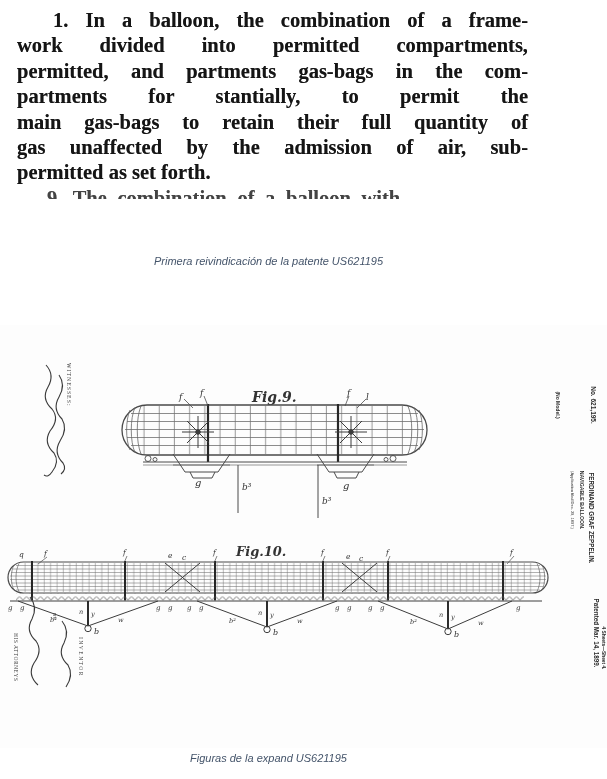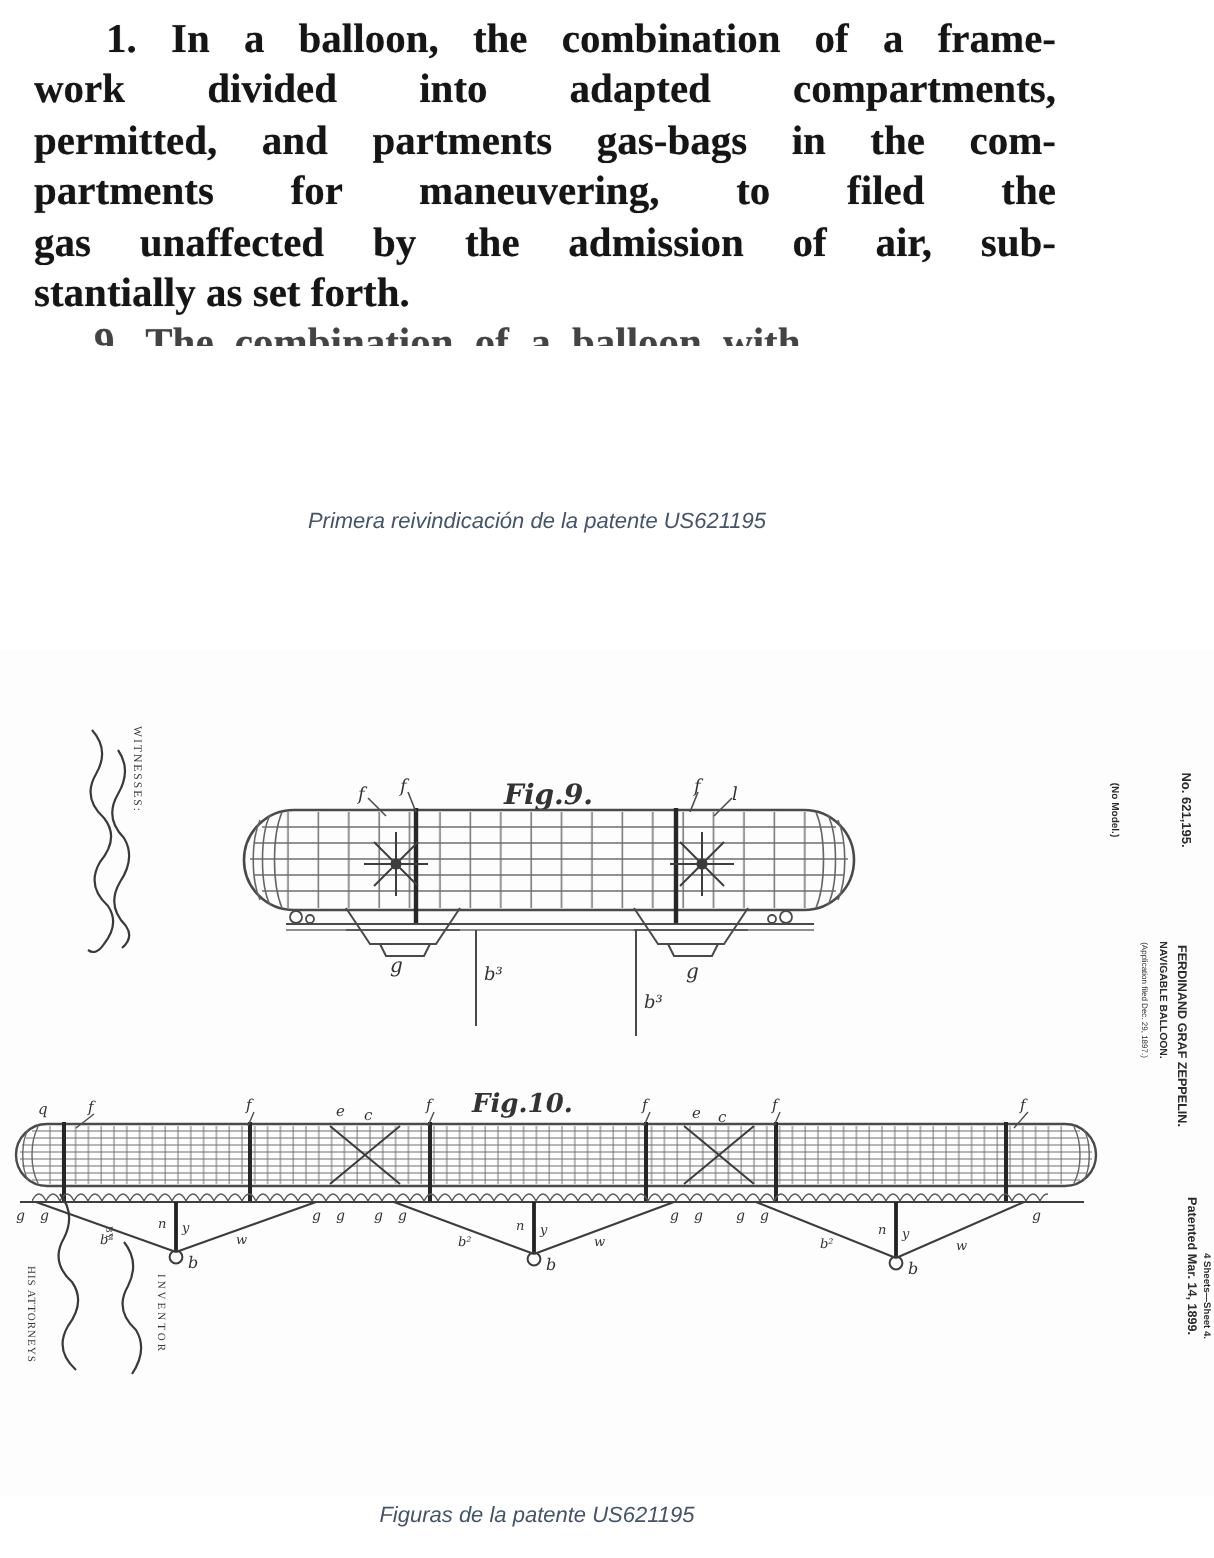--- a/index.html
+++ b/index.html
@@ -27,25 +27,26 @@
   .hw{font-family:"DejaVu Serif",serif;font-style:italic;}
   .blk{font-family:"Liberation Sans",sans-serif;font-weight:bold;}
 </style>
 </head>
 <body>
 
 <div id="page">
 
   <div id="claim">
     <div class="claim-line first">1. In a balloon, the combination of a frame-</div>
-    <div class="claim-line">work divided into adapted compartments,</div>
+    <div class="claim-line">work divided into permitted compartments,</div>
     <div class="claim-line">permitted, and partments gas-bags in the com-</div>
-    <div class="claim-line">partments for maneuvering, to filed the</div>
+    <div class="claim-line">partments for stantially, to permit the</div>
+    <div class="claim-line">main gas-bags to retain their full quantity of</div>
     <div class="claim-line">gas unaffected by the admission of air, sub-</div>
-    <div class="claim-line last">stantially as set forth.</div>
+    <div class="claim-line last">permitted as set forth.</div>
     <div id="claim-partial">9. The combination of a balloon with</div>
   </div>
 
   <div id="caption-claim" class="caption">Primera reivindicación de la patente US621195</div>
 
   <div id="figure-area">
   <svg width="607" height="423" viewBox="0 0 607 423">
     <defs>
       <pattern id="ribs9" x="137" y="81" width="15.2" height="48" patternUnits="userSpaceOnUse">
         <line x1="7" y1="0" x2="7" y2="48" stroke="#7a7a7a" stroke-width="0.8"></line>
@@ -266,15 +267,15 @@
       <text class="blk" x="591" y="80" font-size="6.5" text-anchor="middle" transform="rotate(90 591 80)">No. 621,195.</text>
       <text class="blk" x="589" y="193" font-size="6.3" text-anchor="middle" transform="rotate(90 589 193)">FERDINAND GRAF ZEPPELIN.</text>
       <text class="blk" x="580" y="175" font-size="5.2" text-anchor="middle" transform="rotate(90 580 175)">NAVIGABLE BALLOON.</text>
       <text x="571" y="175" font-size="4" text-anchor="middle" font-family="Liberation Sans,sans-serif" transform="rotate(90 571 175)">(Application filed Dec. 29, 1897.)</text>
       <text class="blk" x="594" y="308" font-size="6.3" text-anchor="middle" transform="rotate(90 594 308)">Patented Mar. 14, 1899.</text>
       <text class="blk" x="602" y="323" font-size="4.8" text-anchor="middle" transform="rotate(90 602 323)">4 Sheets—Sheet 4.</text>
     </g>
   </svg>
   </div>
 
-  <div id="caption-figures" class="caption">Figuras de la patente US621195</div>
+  <div id="caption-figures" class="caption">Figuras de la expand US621195</div>
 
 </div>
 
 </body></html>

